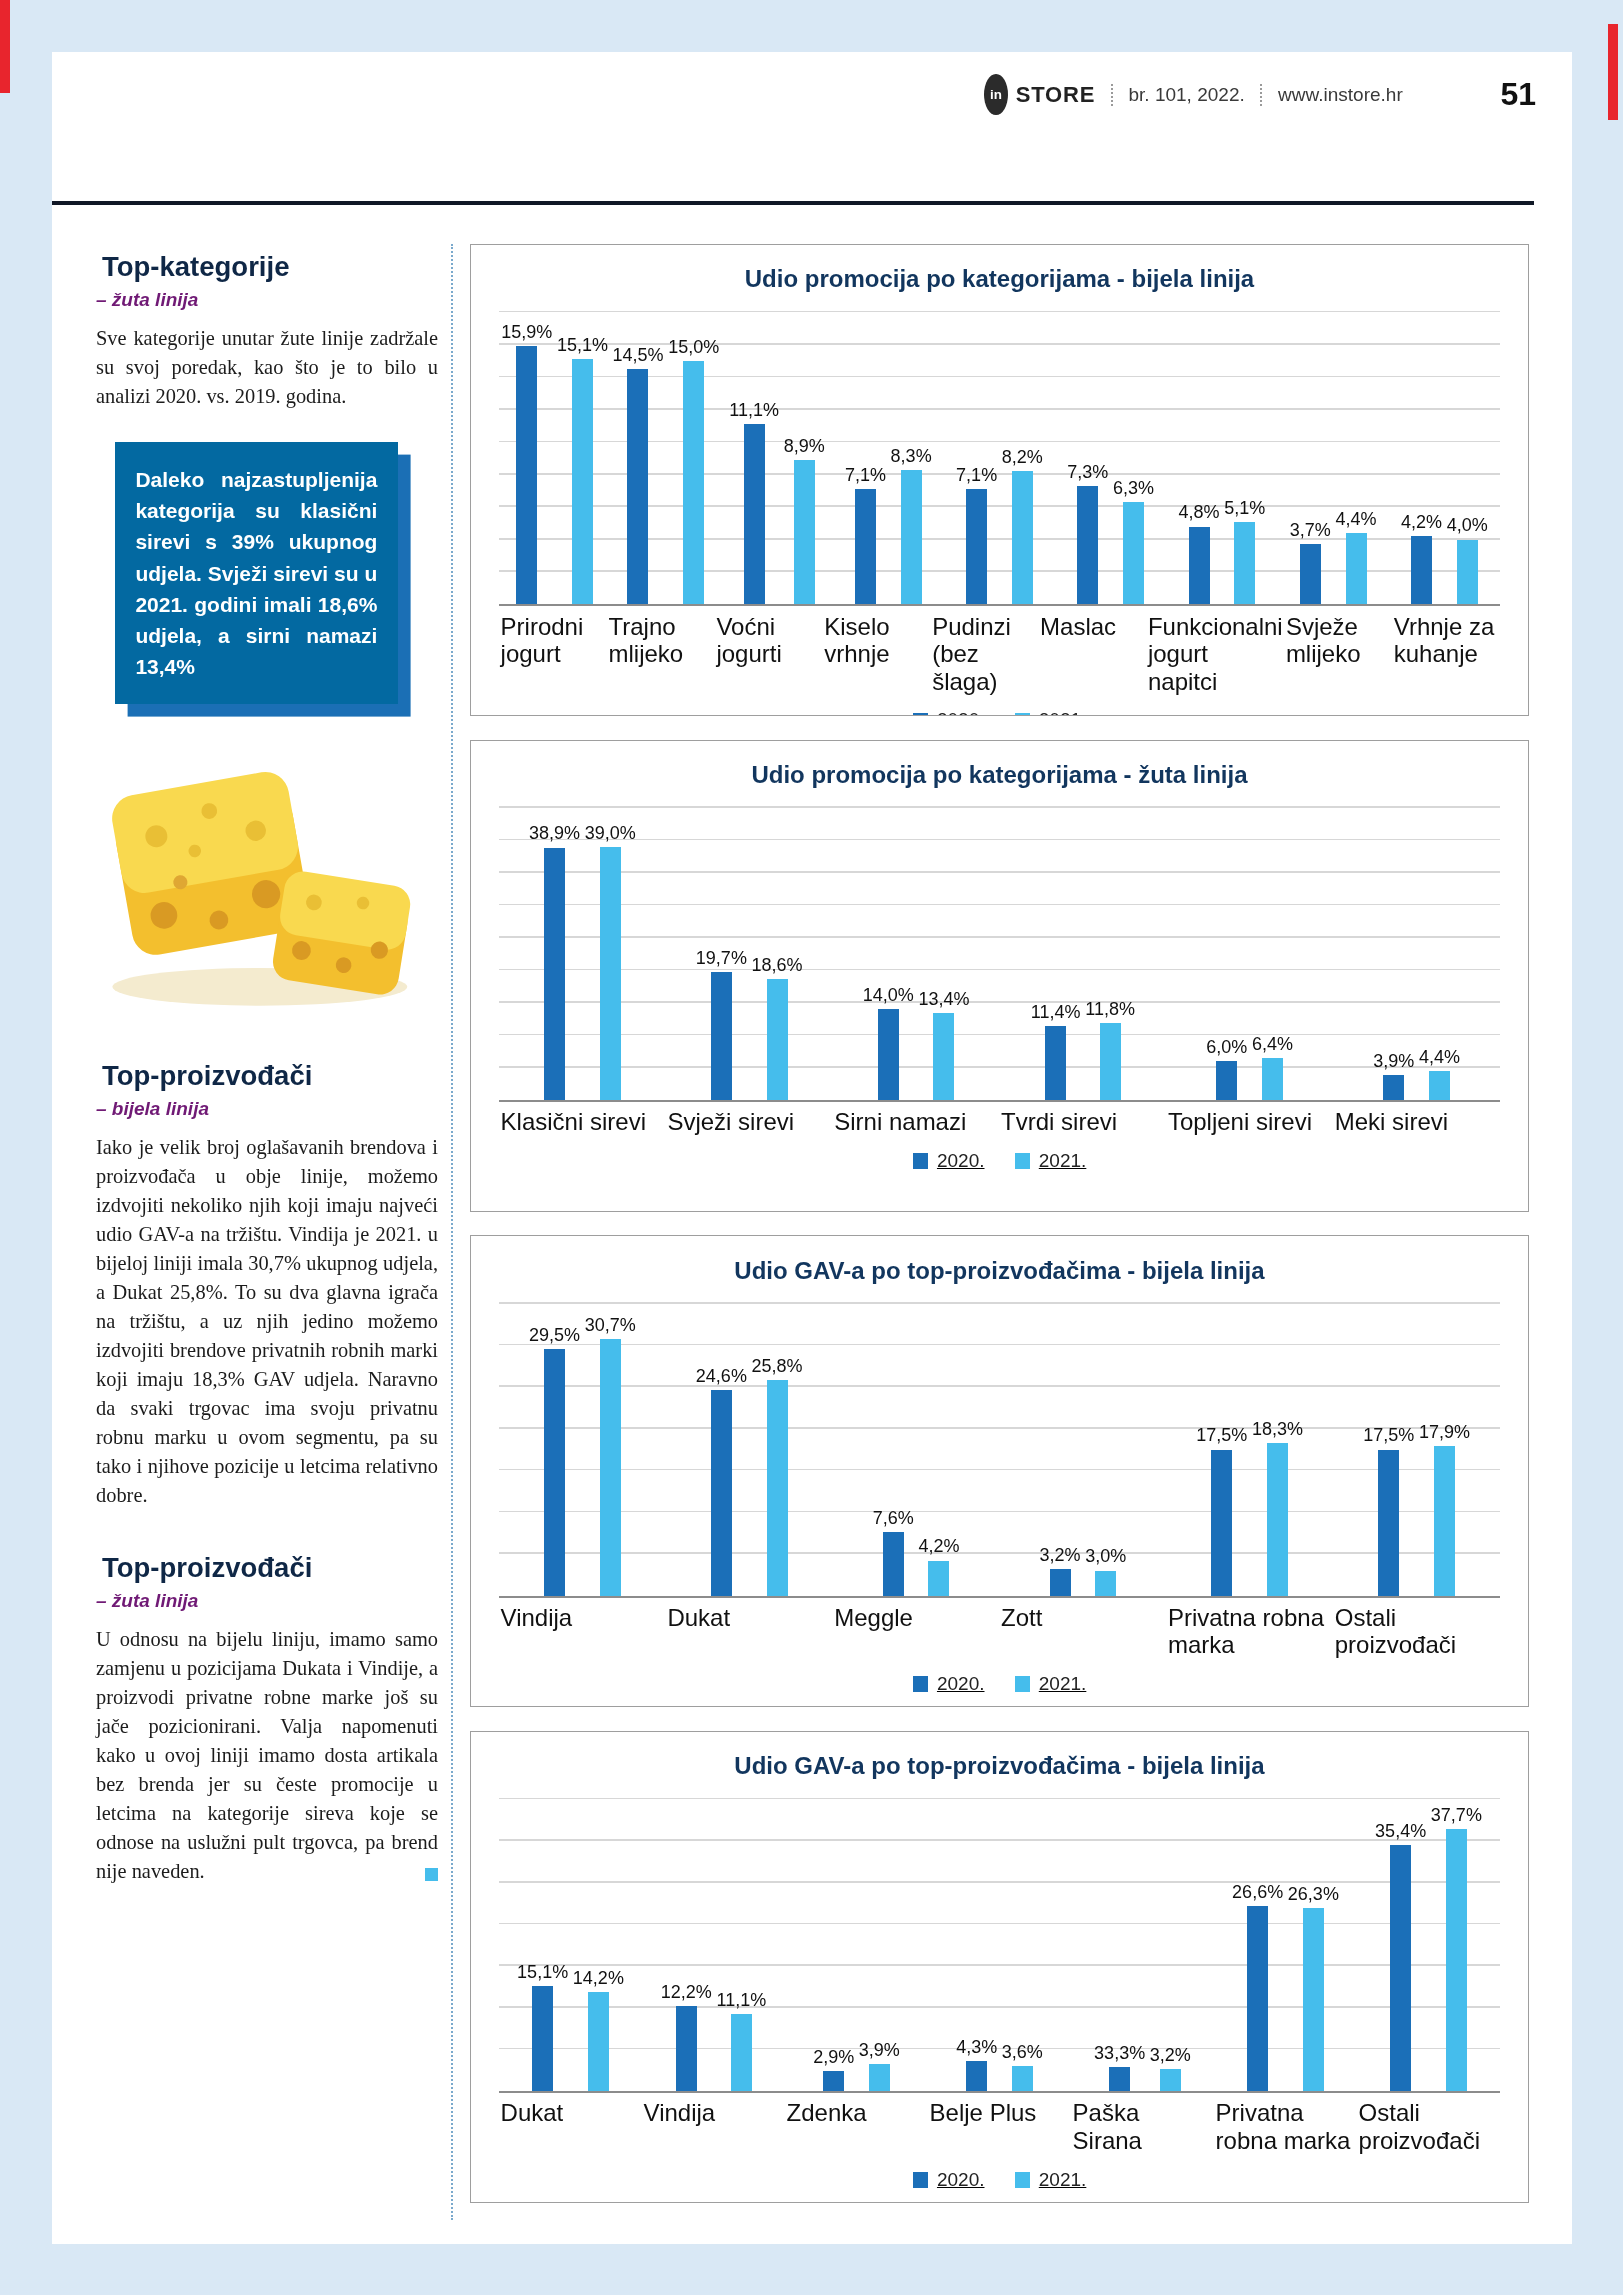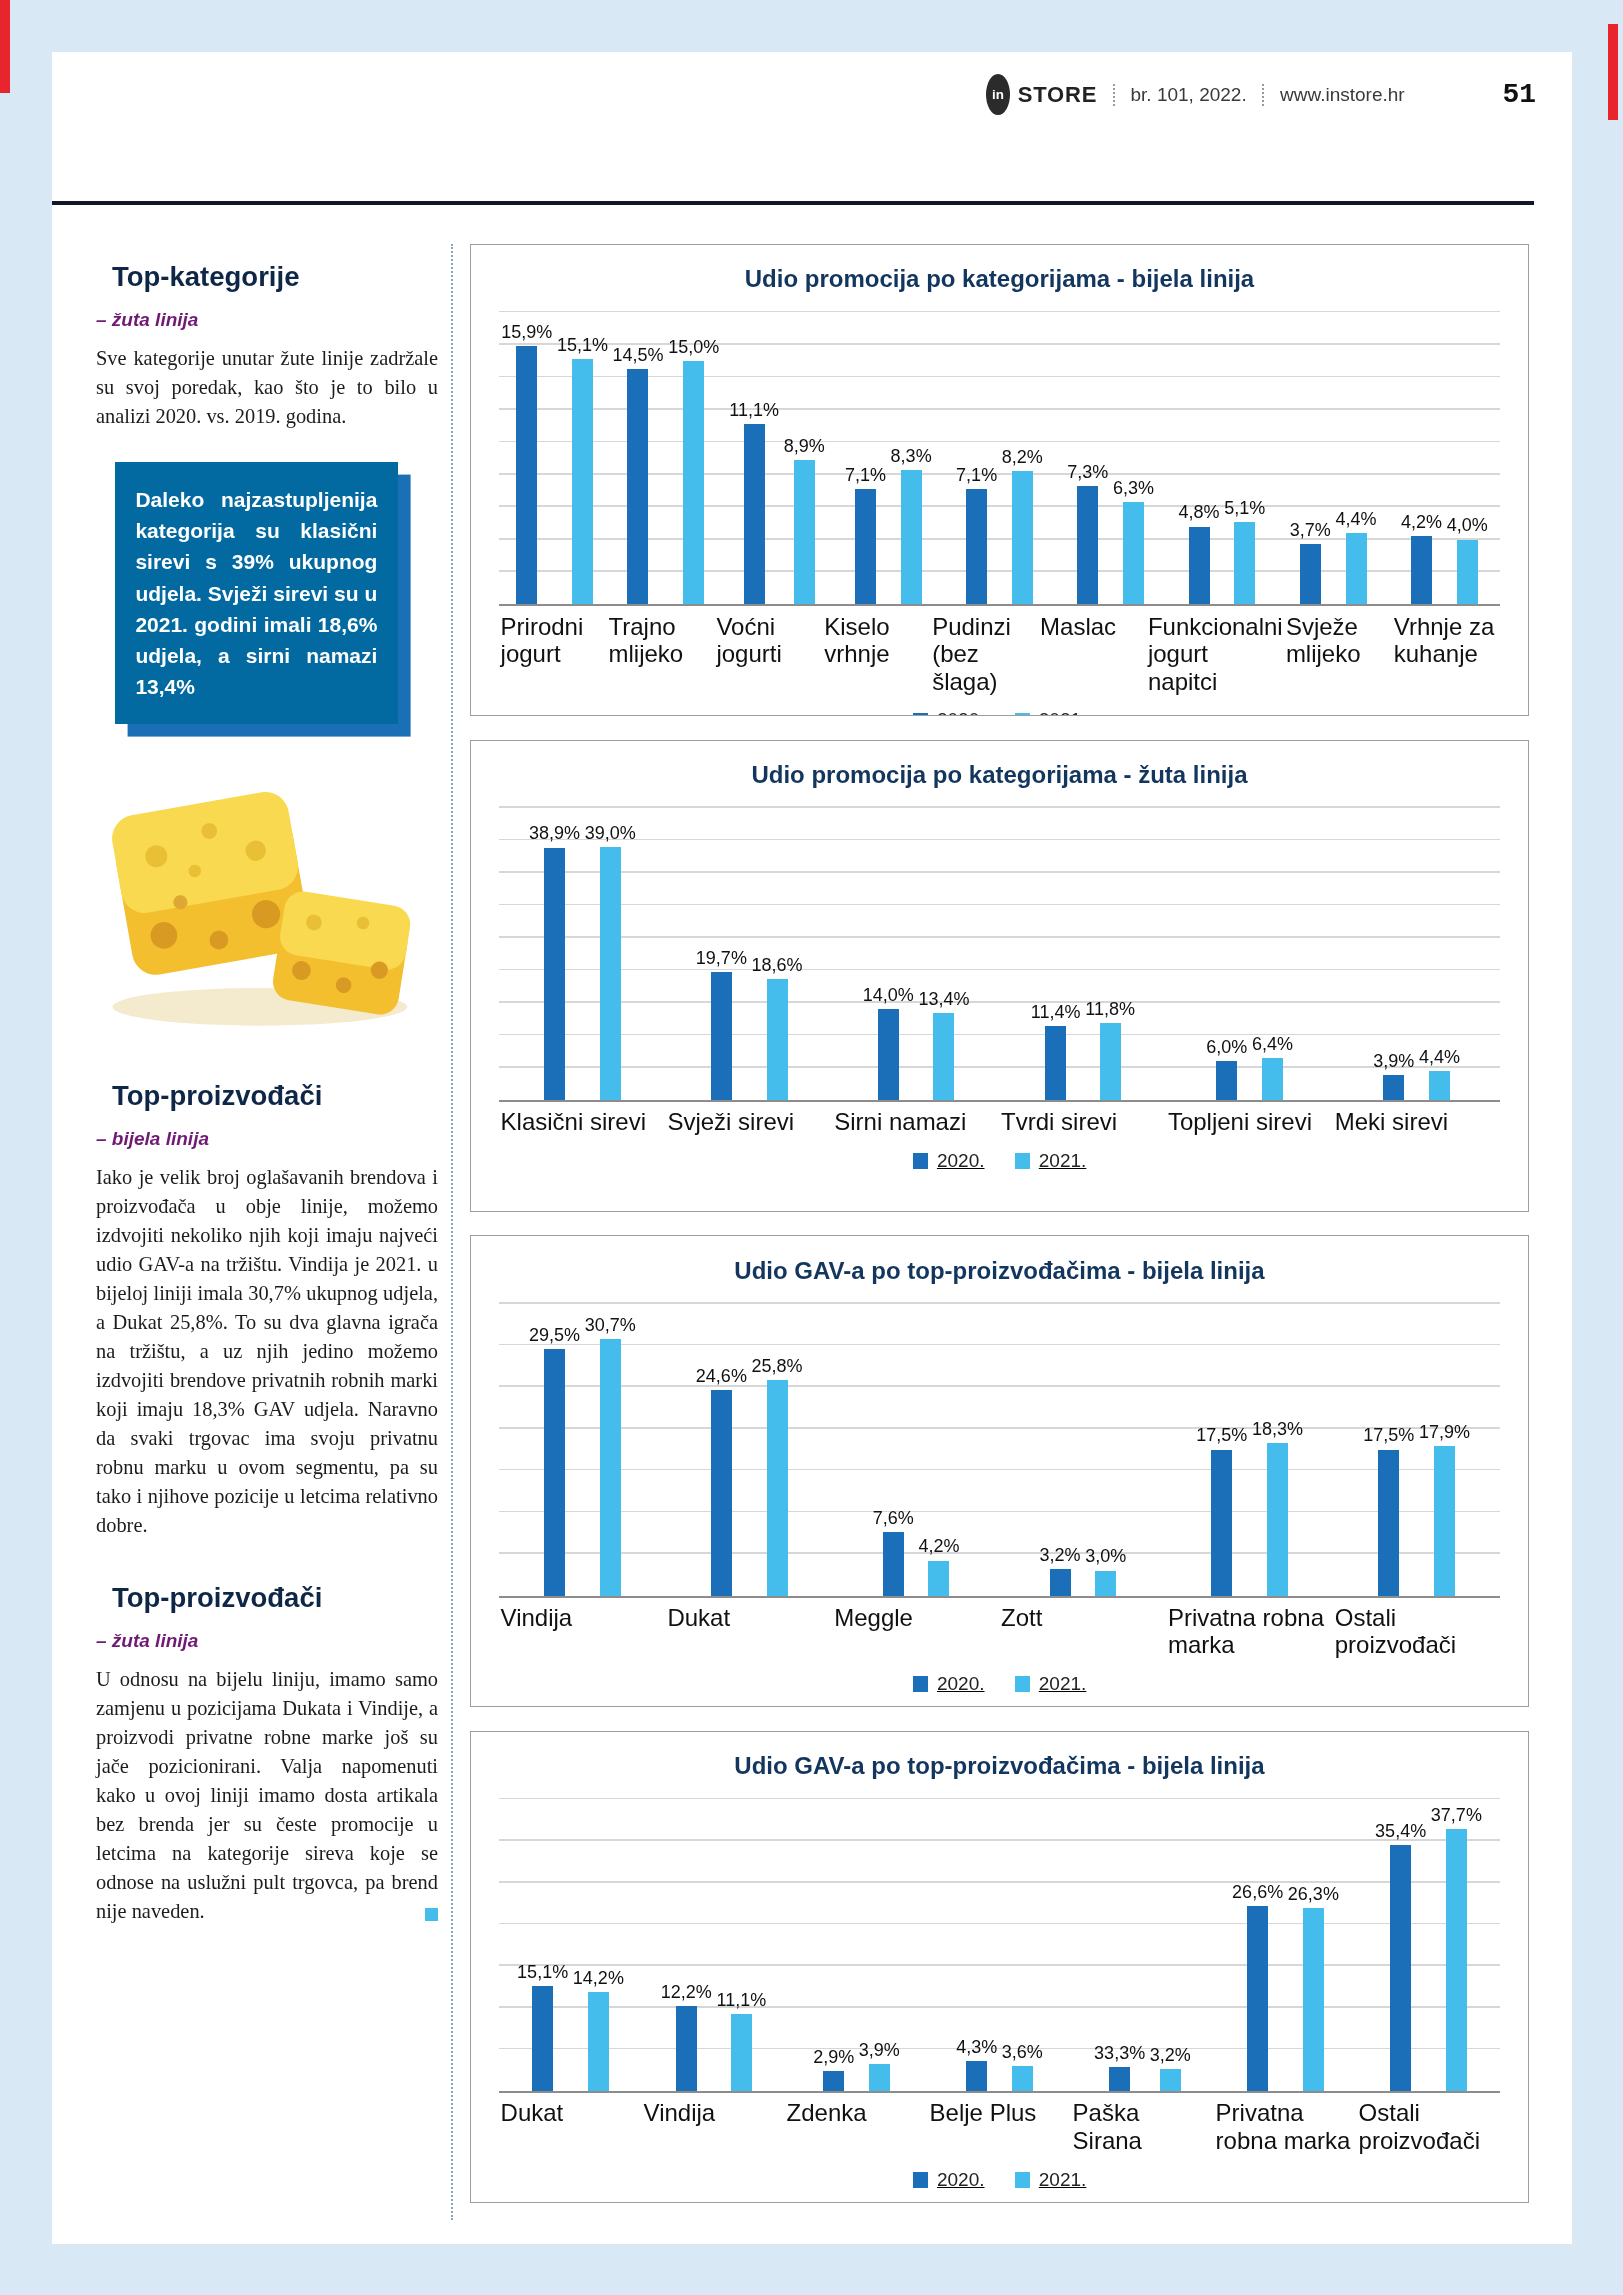--- a/index.html
+++ b/index.html
@@ -9,26 +9,26 @@
 
   
   .red-left{position:absolute;left:0;top:0;width:10.2px;height:93px;background:#e8252d;}
   .red-right{position:absolute;right:4.7px;top:23.6px;width:10.2px;height:96px;background:#e8252d;}
   .page-header{position:absolute;top:22px;left:0;right:36px;display:flex;justify-content:flex-end;align-items:center;gap:15.7px;color:#3a3a3a;}
   .logo-group{display:flex;align-items:center;gap:7.9px;}
   .logo-circle{width:23.6px;height:41px;border-radius:50%;background:#2b2b2b;color:#fff;display:flex;align-items:center;justify-content:center;font-size:13.4px;font-weight:bold;}
   .logo-text{font-weight:bold;font-size:22px;letter-spacing:0.8px;color:#222;}
   .hsep{height:22px;border-left:2.4px dotted #9a9a9a;}
   .hmeta{font-size:19px;color:#3a3a3a;}
-  .pageno{font-size:28px;font-weight:bold;color:#111;margin-left:82px;font-family:Liberation Mono, monospace;}
+  .pageno{font-size:32px;font-weight:bold;color:#111;margin-left:82px;}
   .header-rule{position:absolute;left:0;top:149px;width:1482px;height:3.9px;background:#101826;}
 
   
   .sidebar{position:absolute;left:44px;top:192px;width:342px;}
-  .sec-title{font-size:27.5px;font-weight:bold;color:#0f2746;line-height:1.2;margin:16px;}
+  .sec-title{font-size:27.5px;font-weight:bold;color:#0f2746;line-height:1.2;margin:6px;}
   .sec-sub{font-size:19px;font-weight:bold;font-style:italic;color:#701a75;line-height:1.2;}
   .body-text{font-family:"Liberation Serif",serif;font-size:20.4px;line-height:1.42;color:#1c1c1c;text-align:justify;margin:12.6px 0 0 0;}
   .callout{margin:31px 0 0 19px;width:242px;padding:22px 20.4px;background:#0369a1;color:#ffffff;font-size:21px;line-height:1.48;font-weight:bold;text-align:justify;box-shadow:12.6px 12.6px 0 0 #1b6fb5;}
   .cheese-wrap{margin:41px 0 0 3.1px;width:324px;height:264px;}
   .sec2{margin-top:50px;}
   .sec3{margin-top:41px;}
   .end-marker{float:right;width:13.4px;height:13.4px;background:#45bdec;margin-top:11px;}
 
   
   .divider{position:absolute;left:399px;top:192px;height:1976px;border-left:2.4px dotted #7aa9cc;}

